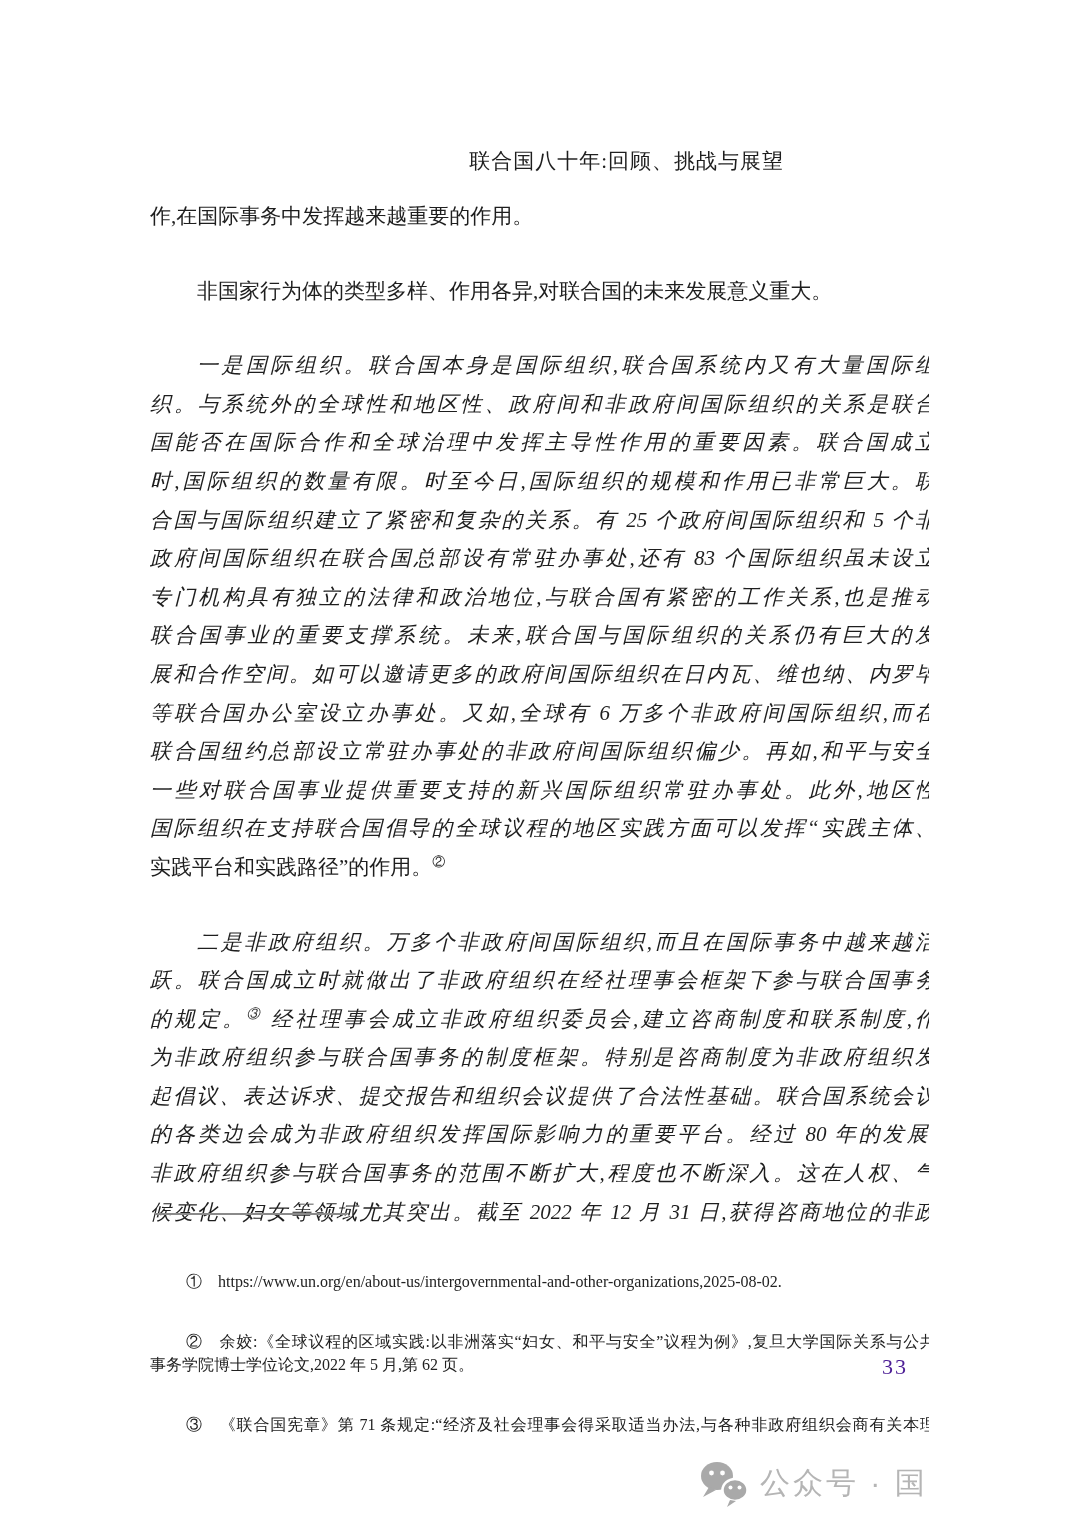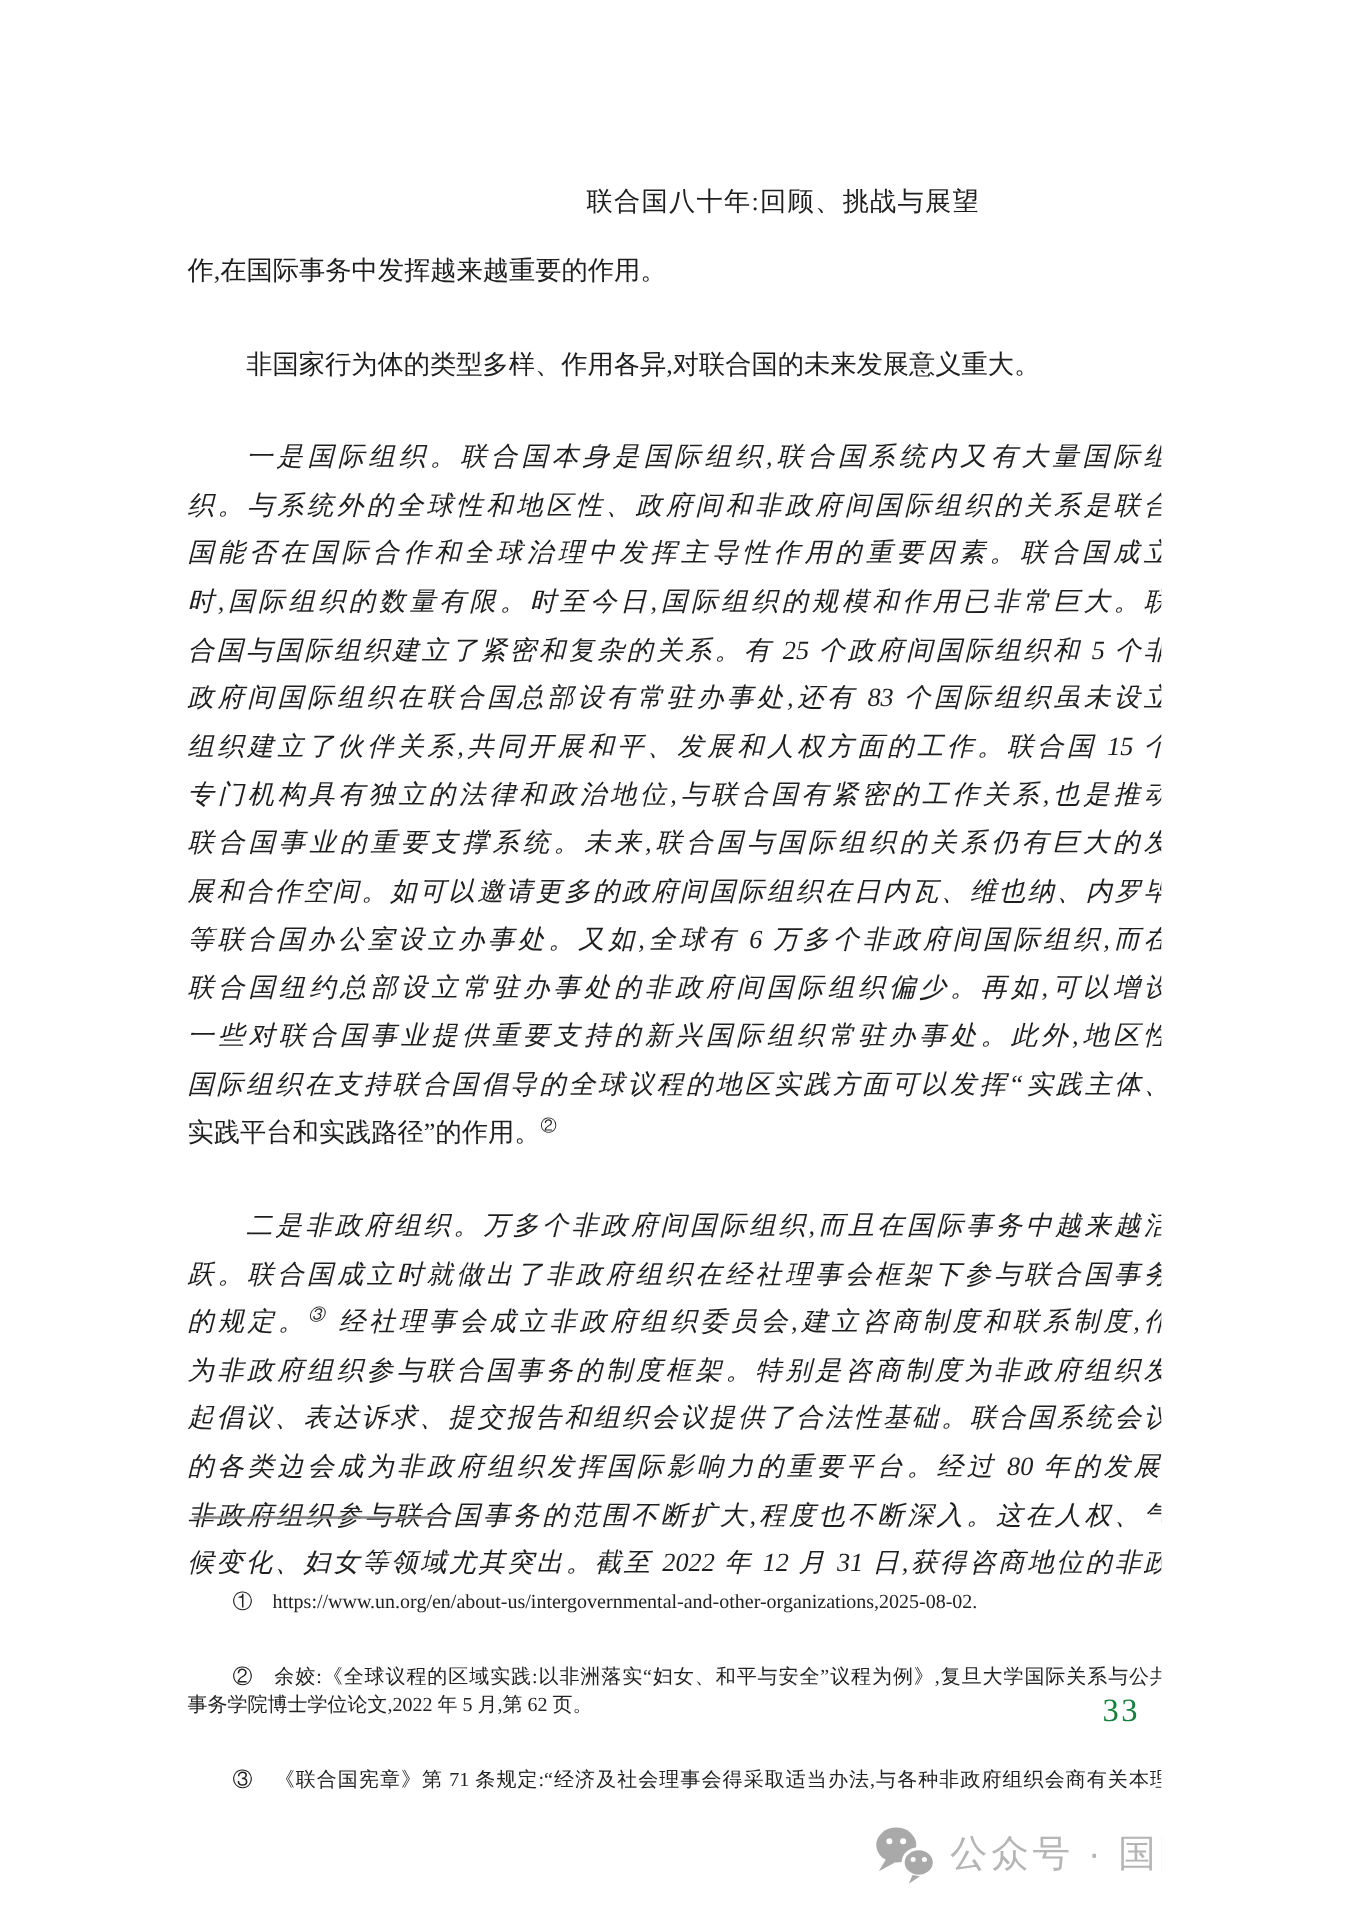--- a/index.html
+++ b/index.html
@@ -71,23 +71,23 @@
   }
   .footnotes .line.justify{
     white-space:normal;
     text-align:justify;
     text-align-last:justify;
   }
   .footnotes .line.indent{text-indent:36px;}
   .page-number{
     position:absolute;
     left:882px;top:1354px;
-    font-size:26px;
+    font-size:22px;
     letter-spacing:2px;
-    color:#15803d;
+    color:#4c1d95;
   }
   .watermark{
     position:absolute;
     left:698px;top:1460px;
     display:flex;
     align-items:center;
     gap:10px;
   }
   .watermark .wm-label{
     font-family:"Liberation Sans","DejaVu Sans",sans-serif;
@@ -107,26 +107,25 @@
 
   <div class="body-text">
       <div class="line">作,在国际事务中发挥越来越重要的作用。</div>
       <div class="line indent">非国家行为体的类型多样、作用各异,对联合国的未来发展意义重大。</div>
       <div class="line justify indent">一是国际组织。联合国本身是国际组织,联合国系统内又有大量国际组</div>
       <div class="line justify">织。与系统外的全球性和地区性、政府间和非政府间国际组织的关系是联合</div>
       <div class="line justify">国能否在国际合作和全球治理中发挥主导性作用的重要因素。联合国成立</div>
       <div class="line justify">时,国际组织的数量有限。时至今日,国际组织的规模和作用已非常巨大。联</div>
       <div class="line justify">合国与国际组织建立了紧密和复杂的关系。有 25 个政府间国际组织和 5 个非</div>
       <div class="line justify">政府间国际组织在联合国总部设有常驻办事处,还有 83 个国际组织虽未设立</div>
-      <div class="line justify">组织建立了伙伴关系,共同开展和平、发展和人权方面的工作。联合国 15 个</div>
       <div class="line justify">专门机构具有独立的法律和政治地位,与联合国有紧密的工作关系,也是推动</div>
       <div class="line justify">联合国事业的重要支撑系统。未来,联合国与国际组织的关系仍有巨大的发</div>
       <div class="line justify">展和合作空间。如可以邀请更多的政府间国际组织在日内瓦、维也纳、内罗毕</div>
       <div class="line justify">等联合国办公室设立办事处。又如,全球有 6 万多个非政府间国际组织,而在</div>
-      <div class="line justify">联合国纽约总部设立常驻办事处的非政府间国际组织偏少。再如,可以增设</div>
+      <div class="line justify">联合国纽约总部设立常驻办事处的非政府间国际组织偏少。再如,和平与安全</div>
       <div class="line justify">一些对联合国事业提供重要支持的新兴国际组织常驻办事处。此外,地区性</div>
       <div class="line justify">国际组织在支持联合国倡导的全球议程的地区实践方面可以发挥“实践主体、</div>
       <div class="line">实践平台和实践路径”的作用。<sup>②</sup></div>
       <div class="line justify indent">二是非政府组织。万多个非政府间国际组织,而且在国际事务中越来越活</div>
       <div class="line justify">跃。联合国成立时就做出了非政府组织在经社理事会框架下参与联合国事务</div>
       <div class="line justify">的规定。<sup>③</sup> 经社理事会成立非政府组织委员会,建立咨商制度和联系制度,作</div>
       <div class="line justify">为非政府组织参与联合国事务的制度框架。特别是咨商制度为非政府组织发</div>
       <div class="line justify">起倡议、表达诉求、提交报告和组织会议提供了合法性基础。联合国系统会议</div>
       <div class="line justify">的各类边会成为非政府组织发挥国际影响力的重要平台。经过 80 年的发展,</div>
       <div class="line justify">非政府组织参与联合国事务的范围不断扩大,程度也不断深入。这在人权、气</div>

